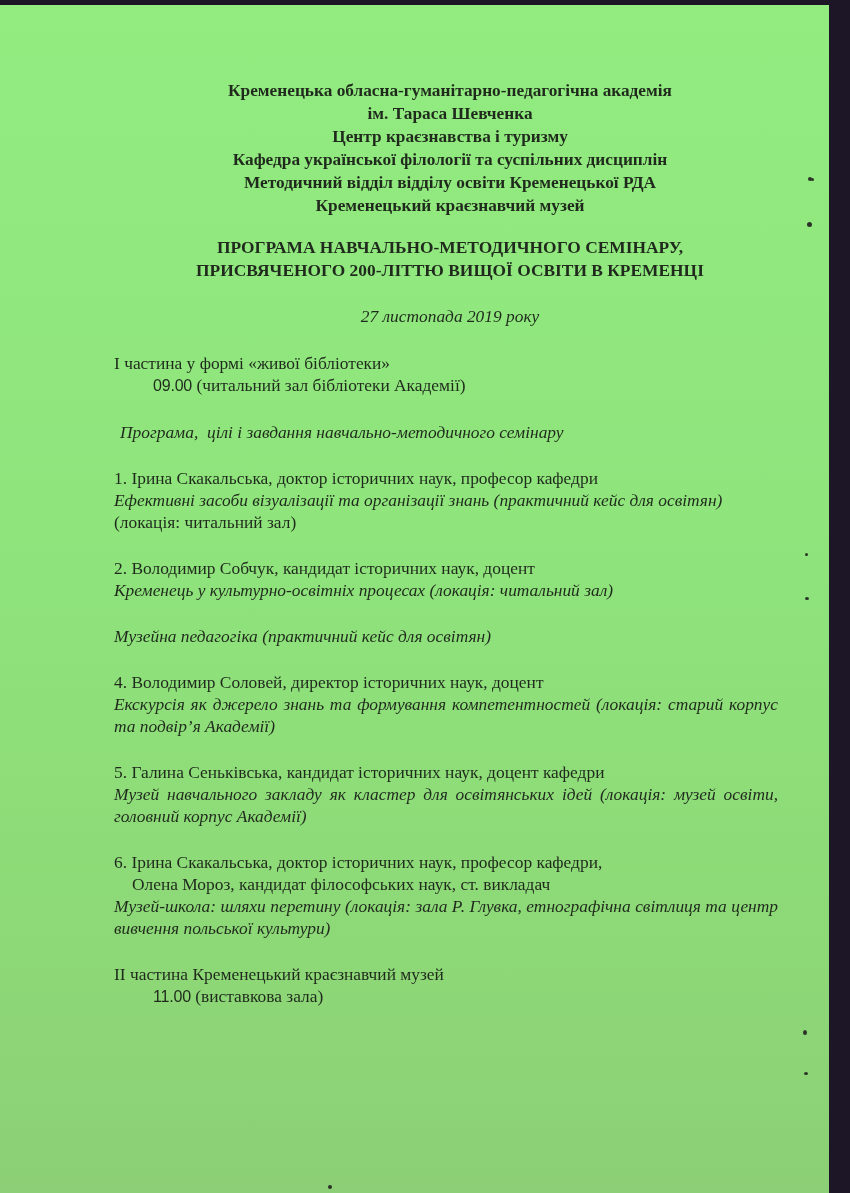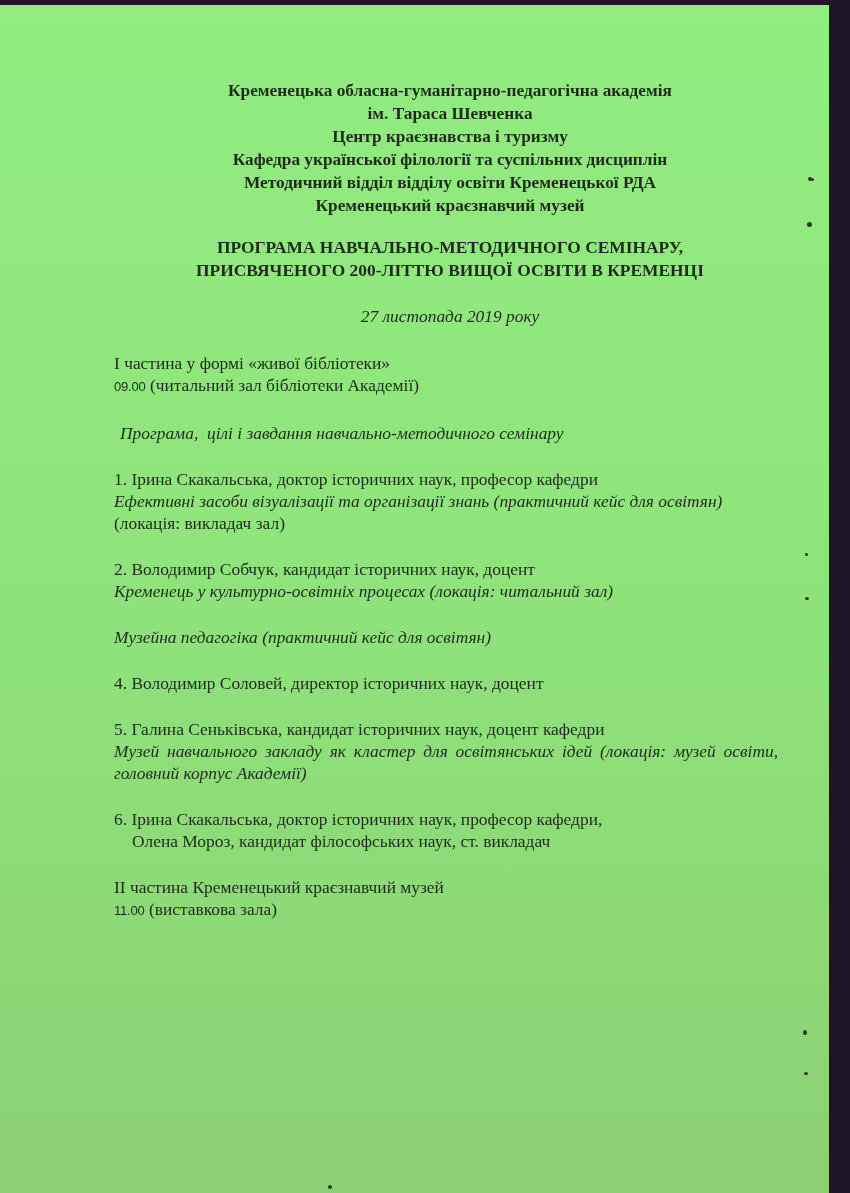--- a/index.html
+++ b/index.html
@@ -19,21 +19,21 @@
 
   .header { position: absolute; left: 0; top: 79px; width: 900px; text-align: center; font-weight: bold; font-size: 17.3px; line-height: 23px; }
   .title { position: absolute; left: 0; top: 236px; width: 900px; text-align: center; font-weight: bold; font-size: 17.4px; line-height: 23px; }
   .date { position: absolute; left: 0; top: 305px; width: 900px; text-align: center; font-style: italic; font-size: 17.4px; line-height: 22px; }
 
   .body { position: absolute; left: 114px; top: 352px; width: 664px; font-size: 17.4px; line-height: 22px; }
   .block { margin: 0 0 24px 0; }
   .b { font-weight: normal; }
   .i { font-style: italic; }
   .j { text-align: justify; text-align-last: left; }
-  .time { font-family: "Liberation Sans", "DejaVu Sans", sans-serif; font-size: 13px; letter-spacing: -0.2px; }
+  .time { font-family: "Liberation Sans", "DejaVu Sans", sans-serif; font-size: 16px; letter-spacing: -0.2px; margin-left: 39px; }
   .indent { padding-left: 18px; }
   .subindent { padding-left: 6px; }
 </style>
 </head>
 <body>
 
 <div class="top-strip"></div>
 <div class="page">
   <div class="speck" style="left:811px;top:173px;width:3px;height:3px;"></div>
   <div class="speck" style="left:808px;top:172px;width:4px;height:4px;"></div>
@@ -68,44 +68,46 @@
     <div class="b">І частина у формі «живої бібліотеки»</div>
     <div><span class="time">09.00</span><span> (читальний зал бібліотеки Академії)</span></div>
   </div>
 
   <div class="block">
     <div class="i subindent" style="white-space:pre;">Програма,  цілі і завдання навчально-методичного семінару</div>
   </div>
 
   <div class="block">
     <div><span>1. </span><span class="b">Ірина Скакальська</span><span>, доктор історичних наук, професор кафедри</span></div>
-    <div style="width:610px;"><span class="i">Ефективні засоби візуалізації та організації знань (практичний кейс для освітян)</span><span> (локація: викладач зал)</span></div>
+    <div style="width:610px;"><span class="i">Ефективні засоби візуалізації та організації знань (практичний кейс для освітян)</span><span> (локація: читальний зал)</span></div>
   </div>
 
   <div class="block">
     <div><span>2. </span><span class="b">Володимир Собчук,</span><span> кандидат історичних наук, доцент</span></div>
     <div class="i">Кременець у культурно-освітніх процесах (локація: читальний зал)</div>
   </div>
 
   <div class="block">
     <div class="i">Музейна педагогіка (практичний кейс для освітян)</div>
   </div>
 
   <div class="block">
     <div><span>4. </span><span class="b">Володимир Соловей</span><span>, директор історичних наук, доцент</span></div>
+    <div class="i j">Екскурсія як джерело знань та формування компетентностей (локація: старий корпус та подвір’я Академії)</div>
   </div>
 
   <div class="block">
     <div><span>5. </span><span class="b">Галина Сеньківська</span><span>, кандидат історичних наук, доцент кафедри</span></div>
     <div class="i j">Музей навчального закладу як кластер для освітянських ідей (локація: музей освіти, головний корпус Академії)</div>
   </div>
 
   <div class="block">
     <div><span>6. </span><span class="b">Ірина Скакальська</span><span>, доктор історичних наук, професор кафедри,</span></div>
     <div class="indent"><span class="b">Олена Мороз</span><span>, кандидат філософських наук, ст. викладач</span></div>
+    <div class="i j">Музей-школа: шляхи перетину (локація: зала Р. Глувка, етнографічна світлиця та центр вивчення польської культури)</div>
   </div>
 
   <div class="block">
     <div class="b">ІІ частина Кременецький краєзнавчий музей</div>
     <div><span class="time">11.00</span><span> (виставкова зала)</span></div>
   </div>
 
 </div>
 
 </body></html>

